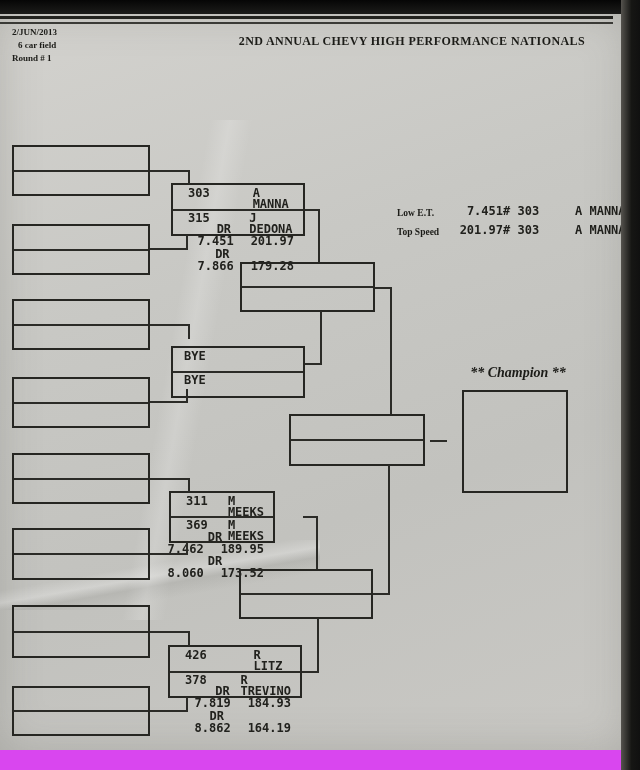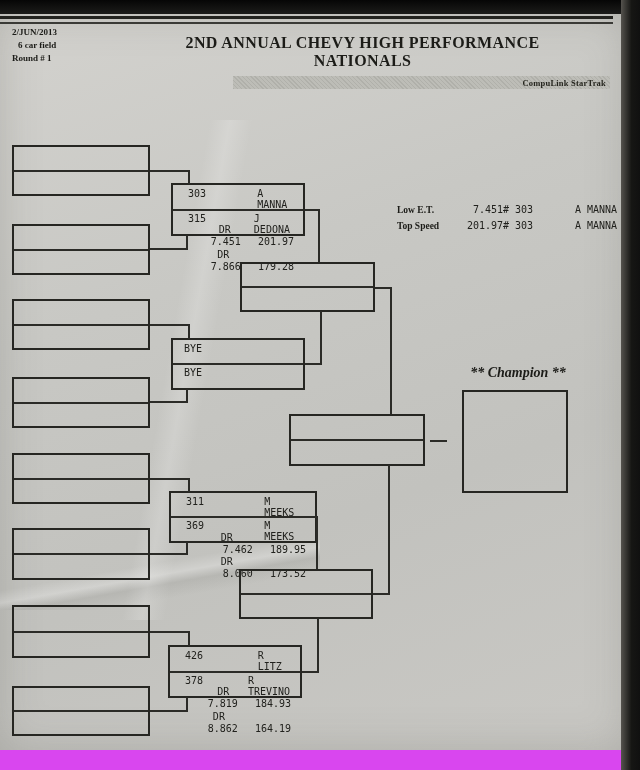--- a/index.html
+++ b/index.html
@@ -15,31 +15,31 @@
   .band-top{position:absolute;left:0;top:0;width:640px;height:14px;
          background:linear-gradient(#060606,#1c1c1a);}
   .band-bottom{position:absolute;left:0;top:742px;width:640px;height:28px;
          background:linear-gradient(rgba(20,20,18,0),#15514 30%,#0a0a08 75%,#000);}
   .band-right{position:absolute;left:621px;top:0;width:19px;height:770px;
          background:linear-gradient(90deg,#55534e,#161614 55%,#101010);}
   .topline1{position:absolute;left:0;top:16px;width:613px;height:3px;background:#23231f;}
   .topline2{position:absolute;left:0;top:22px;width:613px;height:2px;background:#3a3a36;}
   .hdr{position:absolute;color:#1c1c18;font-weight:bold;}
   .hdr-small{font-size:9px;line-height:13px;}
-  .title{font-size:16px;letter-spacing:.4px;text-align:center;}
+  .title{font-size:12px;letter-spacing:.4px;text-align:right;}
   .classname{font-size:15px;letter-spacing:.3px;}
   .banner{position:absolute;left:233px;top:76px;width:377px;height:13px;
          background:repeating-linear-gradient(45deg,#b0b0aa 0 1px,#bdbdb7 1px 3px);
          display:flex;align-items:center;justify-content:flex-end;padding-right:4px;box-sizing:border-box;}
   .banner span{font-size:8.5px;font-weight:bold;color:#26261f;letter-spacing:.2px;}
   .box{position:absolute;border:2px solid #262622;box-sizing:border-box;}
   .divider{position:absolute;left:0;right:0;top:50%;height:2px;margin-top:-1px;background:#2b2b27;}
   .hl,.vl{position:absolute;background:#2b2b27;}
   .hl{height:2px;} .vl{width:2px;}
-  .mono{font-family:"DejaVu Sans Mono",monospace;font-weight:normal;color:#21211d;font-size:10px;}
+  .mono{font-family:"DejaVu Sans Mono",monospace;font-weight:bold;color:#21211d;font-size:12px;}
   .entry{position:absolute;left:0;right:0;height:50%;}
   .entry.bot{top:50%;}
   .erow1{display:flex;padding:3px 9px 0 15px;line-height:11px;}
   .erow1 .num{width:35px;}
   .erow1 .cls{width:44px;margin-top:36px;}
   .erow1 .drv{margin-left:auto;}
   .erow2{display:flex;justify-content:flex-end;gap:17px;padding:1px 9px 0 0;line-height:11px;}
   .stats{position:absolute;left:397px;top:204px;display:flex;flex-direction:column;gap:5px;}
   .srow{display:flex;align-items:flex-end;}
   .slabel{width:62px;font-size:9.5px;font-weight:bold;color:#1c1c18;}
@@ -56,23 +56,20 @@
   <div class="paper"></div>
   <div class="wrinkle1"></div>
   <div class="wrinkle2"></div>
   <div class="topline1"></div>
   <div class="topline2"></div>
 
   <div class="hdr hdr-small" style="left:12px;top:26px;">2/JUN/2013</div>
   <div class="hdr hdr-small" style="left:18px;top:39px;">6 car field</div>
   <div class="hdr hdr-small" style="left:12px;top:52px;">Round # 1</div>
   <div class="hdr title" style="left:140px;top:34px;width:445px;">2ND ANNUAL CHEVY HIGH PERFORMANCE NATIONALS</div>
-  <div class="banner">
-    <span>CompuLink StarTrak</span>
-  </div>
 
   <div class="box" style="left:12px;top:145px;width:138px;height:51px;">
       <div class="divider"></div>
     </div>
   <div class="box" style="left:12px;top:224px;width:138px;height:51px;">
       <div class="divider"></div>
     </div>
   <div class="box" style="left:12px;top:299px;width:138px;height:51px;">
       <div class="divider"></div>
     </div>
@@ -111,35 +108,35 @@
           <span class="cls">DR</span>
           <span class="drv">J DEDONA</span>
         </div>
       <div class="erow2 mono">
           <span>7.866</span>
           <span>179.28</span>
         </div>
     </div>
   </div>
 
-  <div class="box" style="left:171px;top:338px;width:134px;height:52px;">
+  <div class="box" style="left:171px;top:346px;width:134px;height:52px;">
     <div class="divider"></div>
     <div class="entry">
       <div class="erow1 mono" style="padding-left:11px;">
           <span>BYE</span>
         </div>
     </div>
     <div class="entry bot">
       <div class="erow1 mono" style="padding-left:11px;">
           <span>BYE</span>
         </div>
     </div>
   </div>
 
-  <div class="box" style="left:169px;top:491px;width:148px;height:52px;">
+  <div class="box" style="left:169px;top:491px;width:106px;height:52px;">
     <div class="divider"></div>
     <div class="entry">
       <div class="erow1 mono">
           <span class="num">311</span>
           <span class="cls">DR</span>
           <span class="drv">M MEEKS</span>
         </div>
       <div class="erow2 mono">
           <span>7.462</span>
           <span>189.95</span>

